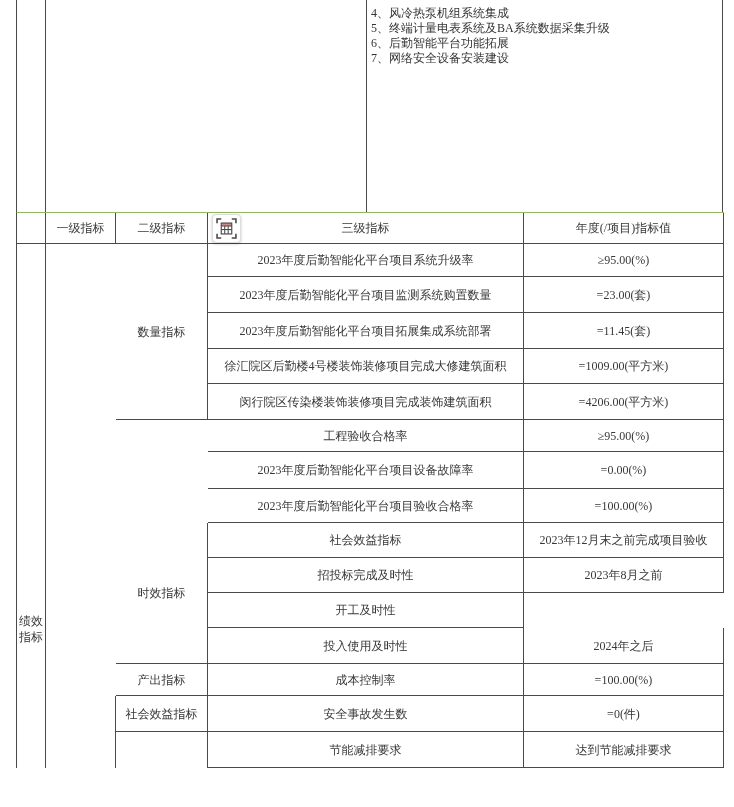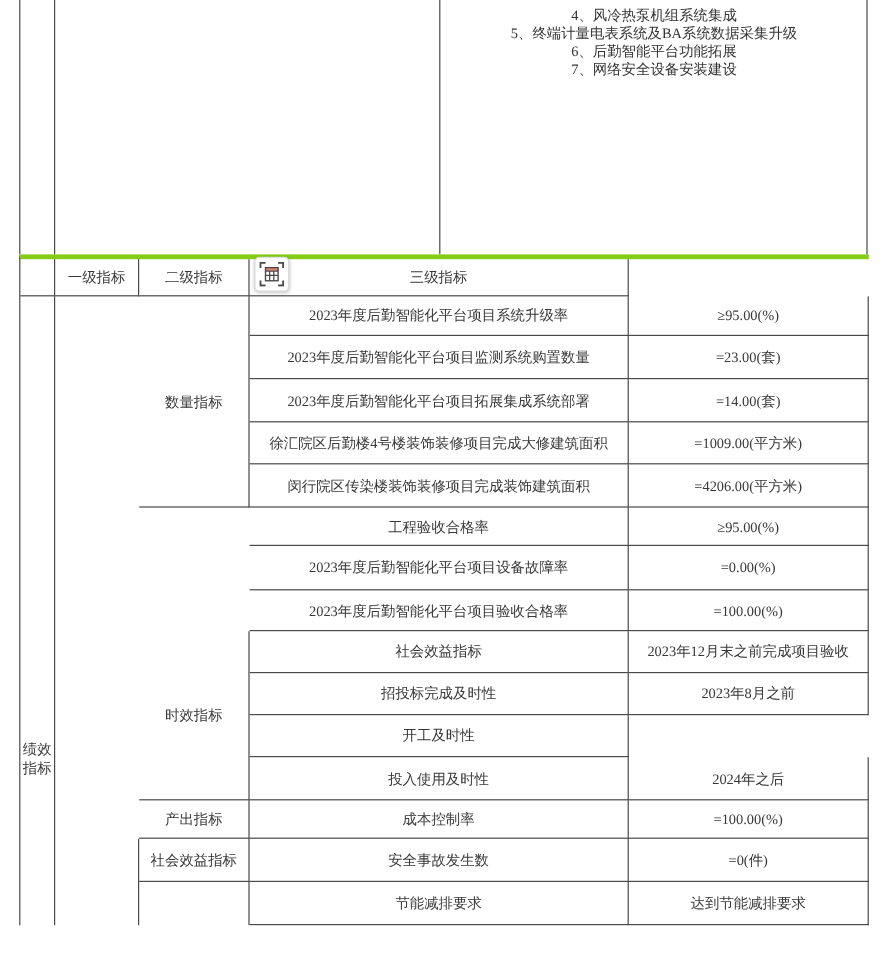--- a/index.html
+++ b/index.html
@@ -23,31 +23,31 @@
   }
   .top-list {
     position: absolute;
     left: 371px;
     top: 6px;
     width: 348px;
     font-size: 12px;
     line-height: 15px;
     color: #333333;
   }
-  .top-list div { white-space: nowrap; text-align: center; }
+  .top-list div { white-space: nowrap; }
 
   
   .grid {
     position: absolute;
     left: 16px;
     top: 212px;
     display: grid;
     grid-template-columns: 29px 70px 92px 316px 200px;
     grid-template-rows: 31px 33px 36px 36px 35px 36px 32px 37px 34px 35px 35px 35px 36px 32px 36px 36px;
-    border-top: 4px solid #84cc16;
+    border-top: 1px solid #84cc16;
     border-left: 1px solid #4a4a4a;
   }
   .cell {
     box-sizing: border-box;
     border-right: 1px solid #4a4a4a;
     border-bottom: 1px solid #4a4a4a;
     display: flex;
     align-items: center;
     justify-content: center;
     text-align: center;
@@ -102,20 +102,21 @@
     <div>6、后勤智能平台功能拓展</div>
     <div>7、网络安全设备安装建设</div>
   </div>
 
   <div class="grid">
 
     <div class="cell" style="grid-row:1;grid-column:1"></div>
     <div class="cell" style="grid-row:1;grid-column:2">一级指标</div>
     <div class="cell" style="grid-row:1;grid-column:3">二级指标</div>
     <div class="cell" style="grid-row:1;grid-column:4">三级指标</div>
+    <div class="cell" style="grid-row:1;grid-column:5">年度(/项目)指标值</div>
 
     <div class="cell group-vert no-bottom" style="grid-row:2 / 17;grid-column:1">
       <span>绩效指标</span>
     </div>
 
     <div class="cell no-bottom" style="grid-row:15 / 17;grid-column:2"></div>
 
     <div class="cell" style="grid-row:2 / 7;grid-column:3">数量指标</div>
     <div class="cell" style="grid-row:10 / 14;grid-column:3">时效指标</div>
     <div class="cell" style="grid-row:14;grid-column:3">产出指标</div>
@@ -133,21 +134,21 @@
     <div class="cell" style="grid-row:10;grid-column:4">社会效益指标</div>
     <div class="cell" style="grid-row:11;grid-column:4">招投标完成及时性</div>
     <div class="cell" style="grid-row:12;grid-column:4">开工及时性</div>
     <div class="cell" style="grid-row:13;grid-column:4">投入使用及时性</div>
     <div class="cell" style="grid-row:14;grid-column:4">成本控制率</div>
     <div class="cell" style="grid-row:15;grid-column:4">安全事故发生数</div>
     <div class="cell" style="grid-row:16;grid-column:4">节能减排要求</div>
 
     <div class="cell" style="grid-row:2;grid-column:5">≥95.00(%)</div>
     <div class="cell" style="grid-row:3;grid-column:5">=23.00(套)</div>
-    <div class="cell" style="grid-row:4;grid-column:5">=14.00(套)</div>
+    <div class="cell" style="grid-row:4;grid-column:5">=11.45(套)</div>
     <div class="cell" style="grid-row:5;grid-column:5">=1009.00(平方米)</div>
     <div class="cell" style="grid-row:6;grid-column:5">=4206.00(平方米)</div>
     <div class="cell" style="grid-row:7;grid-column:5">≥95.00(%)</div>
     <div class="cell" style="grid-row:8;grid-column:5">=0.00(%)</div>
     <div class="cell" style="grid-row:9;grid-column:5">=100.00(%)</div>
     <div class="cell" style="grid-row:10;grid-column:5">2023年12月末之前完成项目验收</div>
     <div class="cell" style="grid-row:11;grid-column:5">2023年8月之前</div>
     <div class="cell" style="grid-row:13;grid-column:5">2024年之后</div>
     <div class="cell" style="grid-row:14;grid-column:5">=100.00(%)</div>
     <div class="cell" style="grid-row:15;grid-column:5">=0(件)</div>

